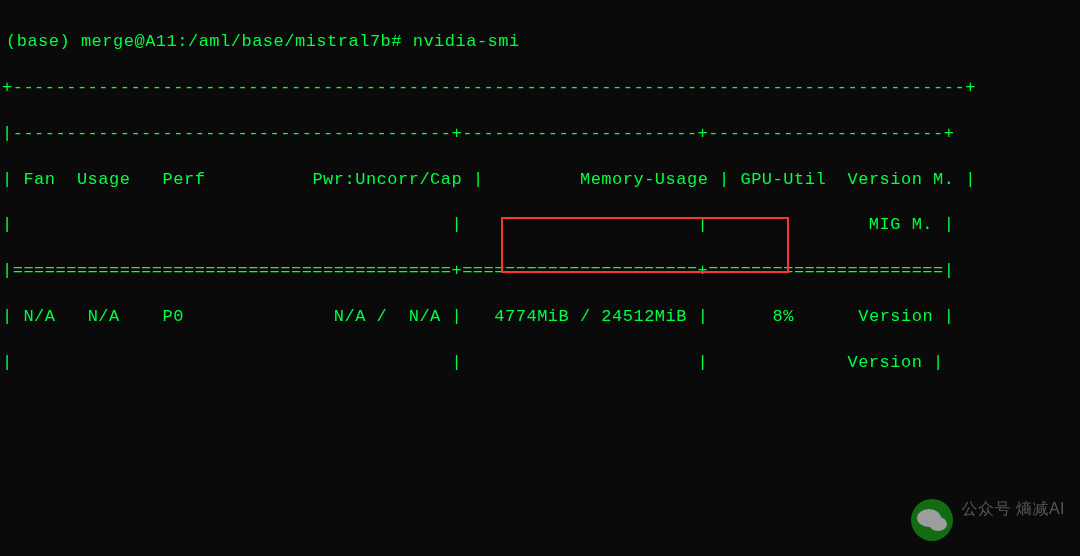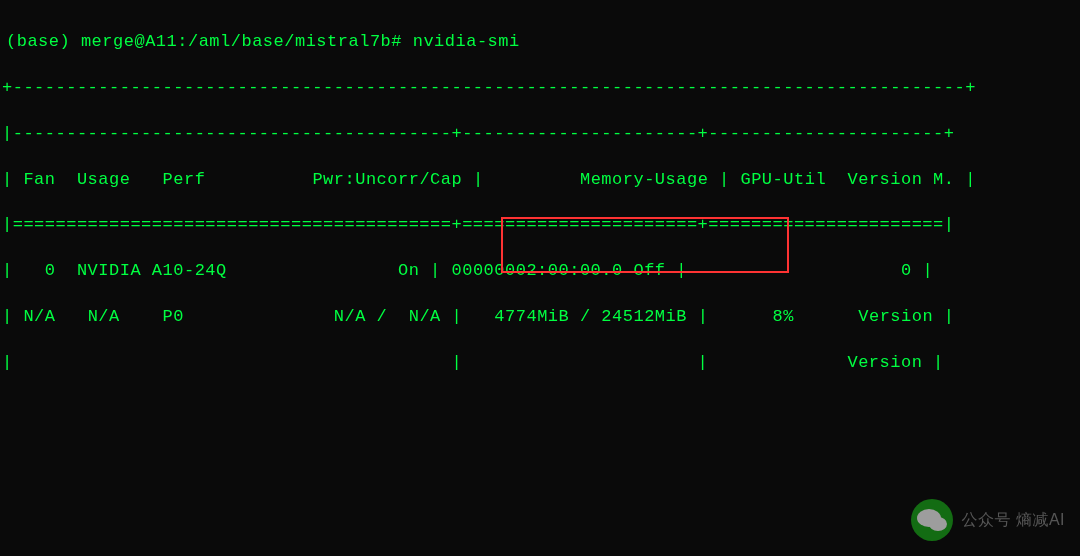--- a/index.html
+++ b/index.html
@@ -33,21 +33,21 @@
       left: 501px;
       width: 288px;
       height: 56px;
       pointer-events: none;
     }
     .watermark {
       position: absolute;
       bottom: 15px;
       right: 15px;
       display: flex;
-      align-items: center;
+      align-items: flex-start;
       gap: 8px;
       opacity: 0.6;
     }
     .wechat-icon {
       width: 42px;
       height: 42px;
       background: #1aad19;
       border-radius: 50%;
       display: flex;
       align-items: center;
@@ -81,22 +81,22 @@
     }
   </style>
 </head>
 <body>
 
 <div class="terminal">
 <div class="prompt-line"><span>(base)</span> <span>merge@A11</span><span>:/aml/base/mistral7b#</span> <span>nvidia-smi</span></div>
 <div>+-----------------------------------------------------------------------------------------+</div>
 <div>|-----------------------------------------+----------------------+----------------------+</div>
 <div>| <span>Fan</span>  <span>Usage</span>   <span>Perf</span>          <span>Pwr:Uncorr/Cap</span> |         <span>Memory-Usage</span> | <span>GPU-Util</span>  <span>Version M.</span> |</div>
+<div>|                                         |                      |               <span>MIG M.</span> |</div>
 <div>|=========================================+======================+======================|</div>
-<div>|   <span>0</span>  <span>NVIDIA A10-24Q</span>                <span>On</span> | <span>00000002:00:00.0</span> <span>Off</span> |                    <span>0</span> |</div>
 <div>| <span>N/A</span>   <span>N/A</span>    <span>P0</span>              <span>N/A</span> /  <span>N/A</span> |   <span>4774MiB</span> / <span>24512MiB</span> |      <span>8%</span>      <span>Version</span> |</div>
 <div>|                                         |                      |             <span>Version</span> |</div>
 
 
 
 
 
 
 
 

